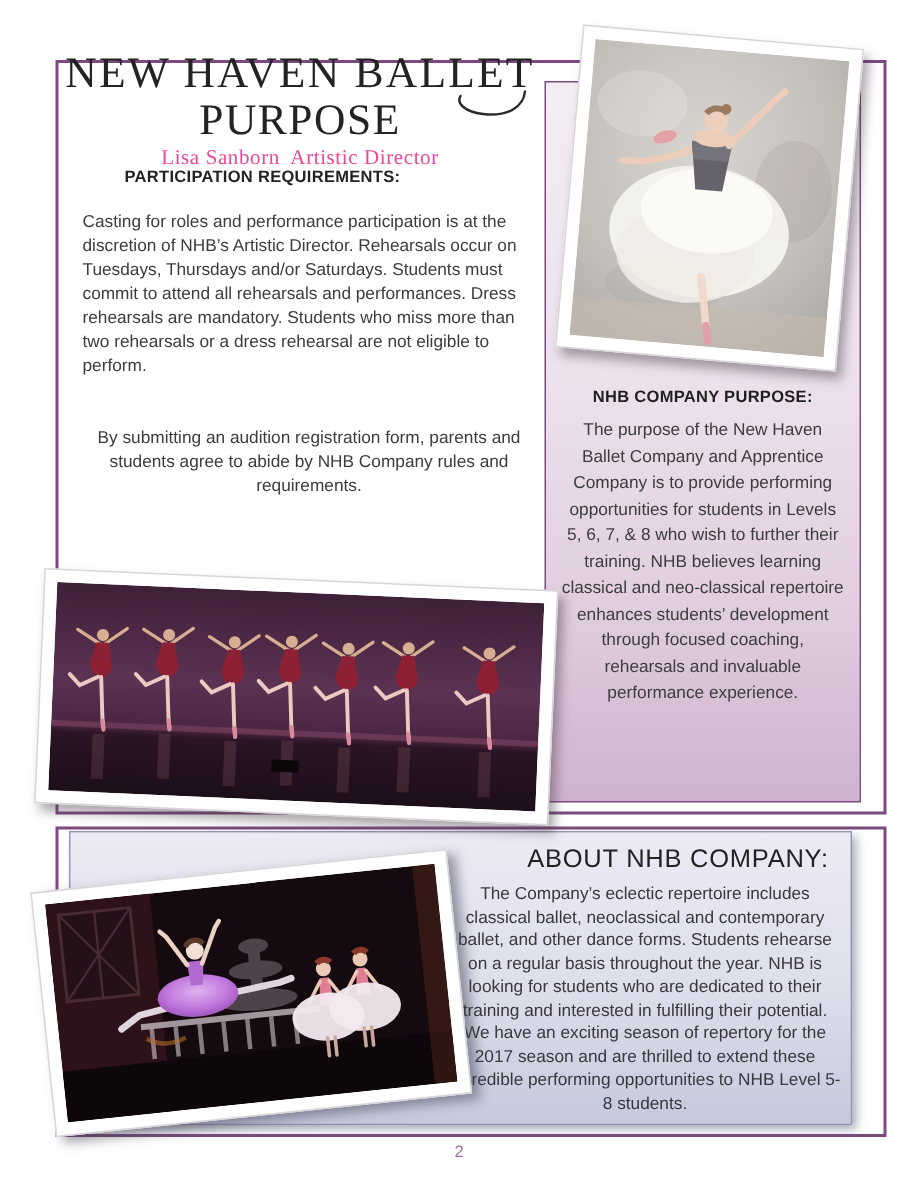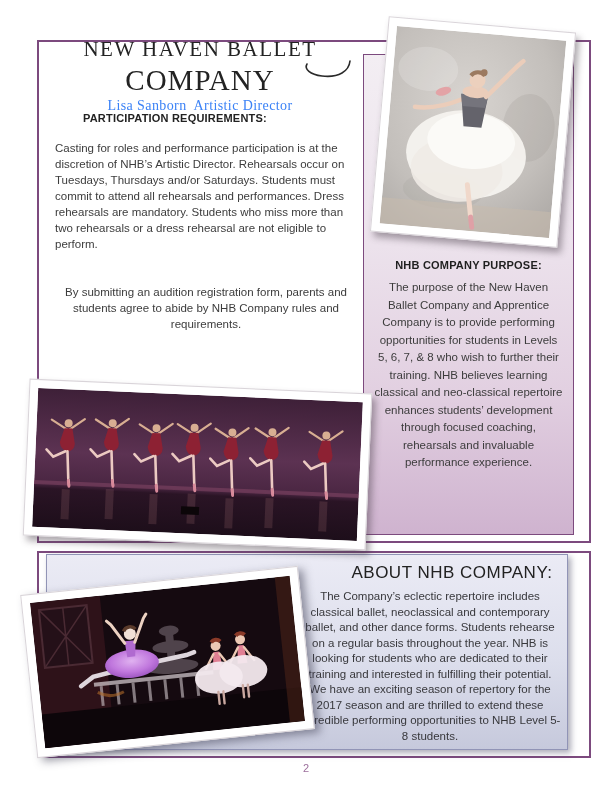--- a/index.html
+++ b/index.html
@@ -27,24 +27,24 @@
     border:1px solid #9194b6;
     background:linear-gradient(180deg,#ebebf5 0%,#dcdeec 55%,#c6c9dc 100%);
     box-shadow:3px 3px 6px rgba(90,90,115,0.5);
     z-index:2;
   }
   
   .masthead{
     position:absolute;left:42px;top:34px;width:316px;text-align:center;z-index:3;
     font-family:"Liberation Serif", serif;color:#232323;
   }
-  .title-line1{font-size:21px;letter-spacing:1.5px;line-height:31px;position:relative;}
+  .title-line1{font-size:29px;letter-spacing:1.5px;line-height:31px;position:relative;}
   .title-line2{font-size:29px;letter-spacing:1px;line-height:31px;}
   .swash{position:absolute;right:2px;top:26px;}
-  .subtitle{font-size:14px;letter-spacing:0.4px;color:#3b82f6;margin-top:2px;}
+  .subtitle{font-size:14px;letter-spacing:0.4px;color:#ec4899;margin-top:2px;}
   
   .participation{position:absolute;left:55px;top:112px;width:302px;z-index:3;}
   .part-heading{font-size:11px;font-weight:bold;letter-spacing:0.2px;color:#222;padding-left:28px;}
   .participation p{font-size:11.5px;line-height:16px;margin:0 0 0 0;color:#3c3c3c;}
   .participation p.p1{margin-top:14px;}
   .participation p.p2{margin-top:16px;}
   .participation p.p3{margin-top:32px;text-align:center;}
   
   .purpose-content{position:absolute;left:10px;right:10px;top:204px;text-align:center;}
   .purpose-heading{font-size:11px;font-weight:bold;color:#1f1f1f;letter-spacing:0.2px;}
@@ -87,21 +87,21 @@
     <div class="about-heading">ABOUT NHB COMPANY:</div>
     <div class="about-body">The Company’s eclectic repertoire includes classical ballet, neoclassical and contemporary ballet, and other dance forms. Students rehearse on a regular basis throughout the year. NHB is looking for students who are dedicated to their training and interested in fulfilling their potential. We have an exciting season of repertory for the 2017 season and are thrilled to extend these incredible performing opportunities to NHB Level 5-8 students.</div>
   </div>
 </div>
 
 <div class="masthead">
   <div class="title-line1">NEW HAVEN BALLET</div>
   <svg class="swash" width="64" height="20" viewBox="0 0 64 20">
     <path d="M58,1 C57,11 47,18 30,16 C18,14.5 12,9 15,4" stroke="#2a2a2a" stroke-width="1.6" fill="none" stroke-linecap="round"></path>
   </svg>
-  <div class="title-line2">COMPANY</div>
+  <div class="title-line2">PURPOSE</div>
   <div class="subtitle">Lisa Sanborn&nbsp; Artistic Director</div>
 </div>
 
 <div class="participation">
   <div class="part-heading">PARTICIPATION REQUIREMENTS:</div>
   <p class="p2">Casting for roles and performance participation is at the discretion of NHB’s Artistic Director. Rehearsals occur on Tuesdays, Thursdays and/or Saturdays. Students must commit to attend all rehearsals and performances. Dress rehearsals are mandatory. Students who miss more than two rehearsals or a dress rehearsal are not eligible to perform.</p>
   <p class="p3">By submitting an audition registration form, parents and students agree to abide by NHB Company rules and requirements.</p>
 </div>
 
 <div class="photo photo-ballerina">

